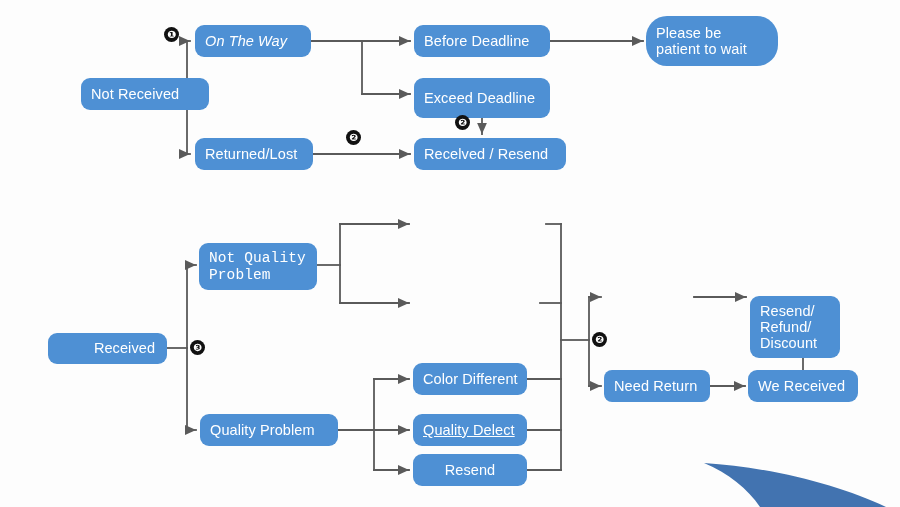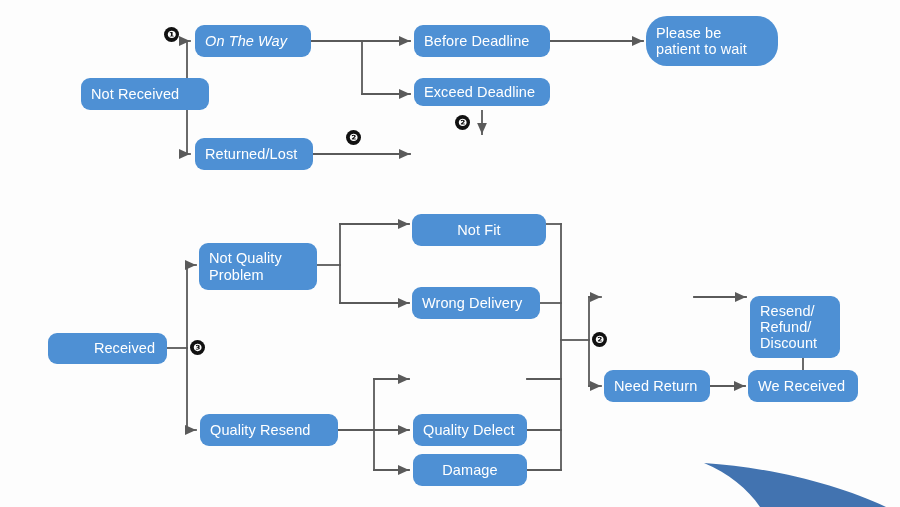--- a/index.html
+++ b/index.html
@@ -136,44 +136,44 @@
   </svg>
 
   <div class="node left" style="left:48px; top:78px; width:128px; height:32px;margin-left:33px;">Not   Received</div>
 
   <div class="node left" style="left:195px; top:25px; width:116px; height:32px;font-style:italic;">On The Way</div>
 
   <div class="node left" style="left:195px; top:138px; width:118px; height:32px;">Returned/Lost</div>
 
   <div class="node left" style="left:414px; top:25px; width:136px; height:32px;">Before Deadline</div>
 
-  <div class="node left" style="left:414px; top:78px; width:136px; height:28px;">Exceed Deadline</div>
+  <div class="node left" style="left:414px; top:78px; width:136px; height:40px;">Exceed Deadline</div>
 
+  <div class="node left" style="left:414px; top:138px; width:152px; height:32px;">Recelved / Resend</div>
 
   <div class="node left" style="left:646px; top:16px; width:132px; height:50px;border-radius:21px;">Please be
 patient to wait</div>
 
   <div class="node" style="left:48px; top:333px; width:119px; height:31px;padding-left:40px;">Received</div>
 
-  <div class="node left" style="left:199px; top:243px; width:118px; height:47px;">Not   Quality
+  <div class="node left" style="left:199px; top:243px; width:118px; height:47px;font-family:Liberation Mono, monospace;">Not   Quality
 Problem</div>
 
-  <div class="node left" style="left:200px; top:414px; width:138px; height:32px;">Quality Resend</div>
-
-  <div class="node" style="left:412px; top:214px; width:134px; height:32px;">Not Fit</div>
-
-  <div class="node left" style="left:412px; top:287px; width:128px; height:32px;">Wrong Delivery</div>
+  <div class="node left" style="left:200px; top:414px; width:138px; height:32px;">Quality Problem</div>
 
 
-  <div class="node left" style="left:413px; top:414px; width:114px; height:32px;">Quality Delect</div>
 
-  <div class="node" style="left:413px; top:454px; width:114px; height:32px;">Damage</div>
+  <div class="node left" style="left:413px; top:363px; width:114px; height:32px;">Color Different</div>
+
+  <div class="node left" style="left:413px; top:414px; width:114px; height:32px;text-decoration:underline;">Quality Delect</div>
+
+  <div class="node" style="left:413px; top:454px; width:114px; height:32px;">Resend</div>
 
 
-  <div class="node left" style="left:604px; top:370px; width:106px; height:32px;">Need Return</div>
+  <div class="node left" style="left:604px; top:370px; width:106px; height:32px;border-radius:8px;">Need Return</div>
 
   <div class="node left" style="left:750px; top:266px; width:90px; height:62px;margin-top:30px;">Resend/
 Refund/
 Discount</div>
 
   <div class="node left" style="left:748px; top:370px; width:110px; height:32px;">We Received</div>
 
   <div class="marker" style="left:164px; top:27px;">❶</div>
   <div class="marker" style="left:346px; top:130px;">❷</div>
   <div class="marker" style="left:455px; top:115px;">❷</div>

